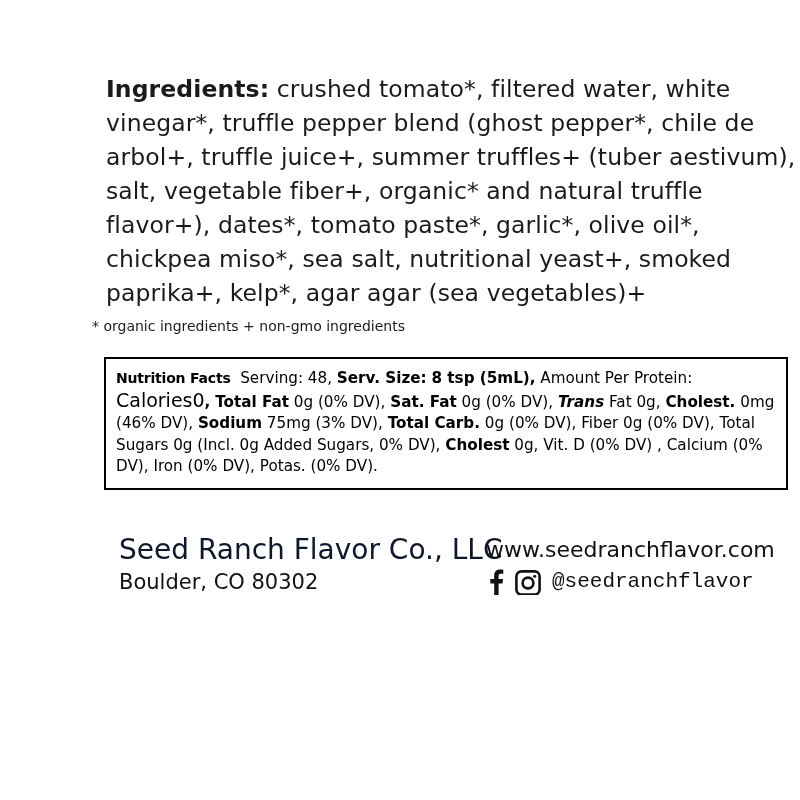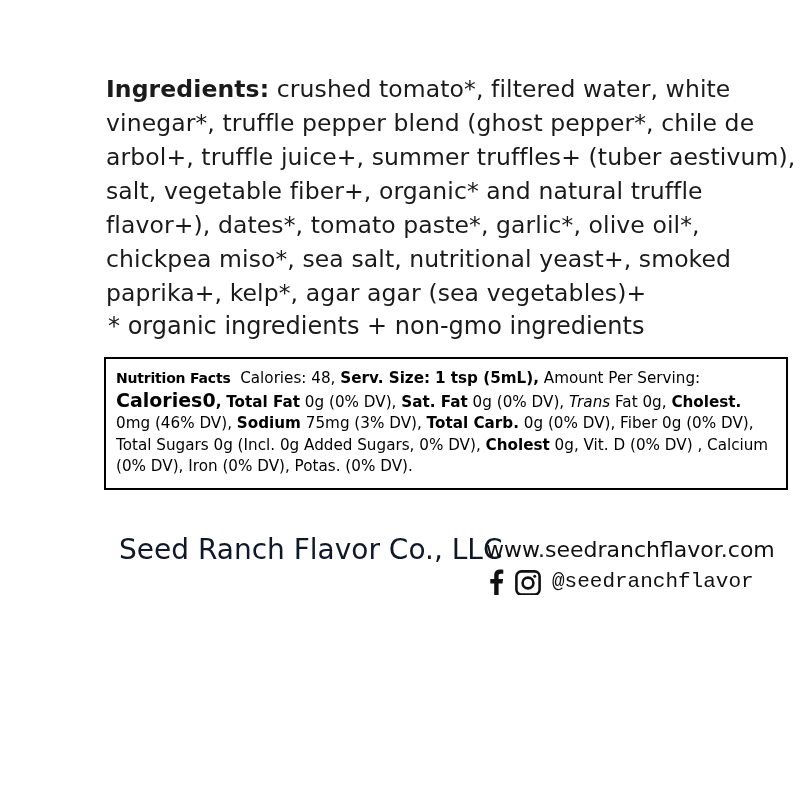--- a/index.html
+++ b/index.html
@@ -40,24 +40,24 @@
   }
   .ingredients .lead {
     font-weight: bold;
   }
   .ingredients .body {
     font-weight: normal;
   }
 
   .legend {
     position: absolute;
-    left: 62px;
+    left: 46px;
     top: 313px;
     width: 690px;
-    font-size: 24px;
+    font-size: 14px;
     line-height: 26px;
     color: #1a1a1a;
   }
 
   
   .nutrition-box {
     position: absolute;
     left: 58px;
     top: 357px;
     width: 684px;
@@ -71,25 +71,25 @@
     line-height: 21.5px;
     color: #000000;
     text-align: left;
   }
   .nf-title {
     font-weight: bold;
     font-size: 14px;
     letter-spacing: -0.2px;
   }
   .nf-calories {
-    font-weight: bold;
+    font-weight: normal;
     font-size: 19px;
   }
   .nf-b { font-weight: bold; }
-  .nf-i { font-style: italic; font-weight: normal; }
+  .nf-i { font-style: italic; font-weight: bold; }
 
   
   .company {
     position: absolute;
     left: 73px;
     top: 535px;
     width: 360px;
   }
   .company .name {
     font-size: 28px;
@@ -151,38 +151,39 @@
 
   <div class="ingredients">
     <span class="lead">Ingredients:</span><span class="body"> crushed tomato*, filtered water, white vinegar*, truffle pepper blend (ghost pepper*, chile de arbol+, truffle juice+, summer truffles+ (tuber aestivum), salt, vegetable fiber+, organic* and natural truffle flavor+), dates*, tomato paste*, garlic*, olive oil*, chickpea miso*, sea salt, nutritional yeast+, smoked paprika+, kelp*, agar agar (sea vegetables)+</span>
   </div>
 
   <div class="legend">* organic ingredients + non-gmo ingredients</div>
 
   <div class="nutrition-box">
     <div class="nf-text">
       <span class="nf-title">Nutrition Facts</span>&nbsp;
-      <span>Calories:</span>
+      <span>Serving:</span>
       <span>48,</span>
       <span class="nf-b">Serv. Size:</span>
-      <span class="nf-b">1 tsp (5mL),</span>
-      <span>Amount Per Serving:</span>
+      <span class="nf-b">8 tsp (5mL),</span>
+      <span>Amount Per Protein:</span>
       <span class="nf-calories">Calories</span><span class="nf-calories num">0</span><span class="nf-b">,</span>
       <span class="nf-b">Total Fat</span><span> 0g (0% DV),</span>
       <span class="nf-b">Sat. Fat</span><span> 0g (0% DV),</span>
       <span class="nf-i">Trans</span><span> Fat 0g,</span>
       <span class="nf-b">Cholest.</span><span> 0mg (46% DV),</span>
       <span class="nf-b">Sodium</span><span> 75mg (3% DV),</span>
       <span class="nf-b">Total Carb.</span><span> 0g (0% DV), Fiber 0g (0% DV), Total Sugars 0g (Incl. 0g Added Sugars, 0% DV),</span>
       <span class="nf-b">Cholest</span><span> 0g, Vit. D (0% DV) , Calcium (0% DV), Iron (0% DV), Potas. (0% DV).</span>
     </div>
   </div>
 
   <div class="company">
     <div class="name">Seed Ranch Flavor Co., LLC</div>
+    <div class="city">Boulder, CO 80302</div>
   </div>
 
   <div class="web">
     <div class="url">www.seedranchflavor.com</div>
     <div class="social-row">
       <span class="fb-icon">
         <svg viewBox="0 0 20 26" width="20" height="26" xmlns="http://www.w3.org/2000/svg">
           <path d="M12.6 26V14.4h3.9l0.6-4.5h-4.5V7c0-1.3 0.4-2.2 2.3-2.2h2.4V0.8C16.9 0.7 15.5 0.6 13.9 0.6 10.5 0.6 8.2 2.7 8.2 6.5v3.4H4.3v4.5h3.9V26H12.6z" fill="#111111"></path>
         </svg>
       </span>

